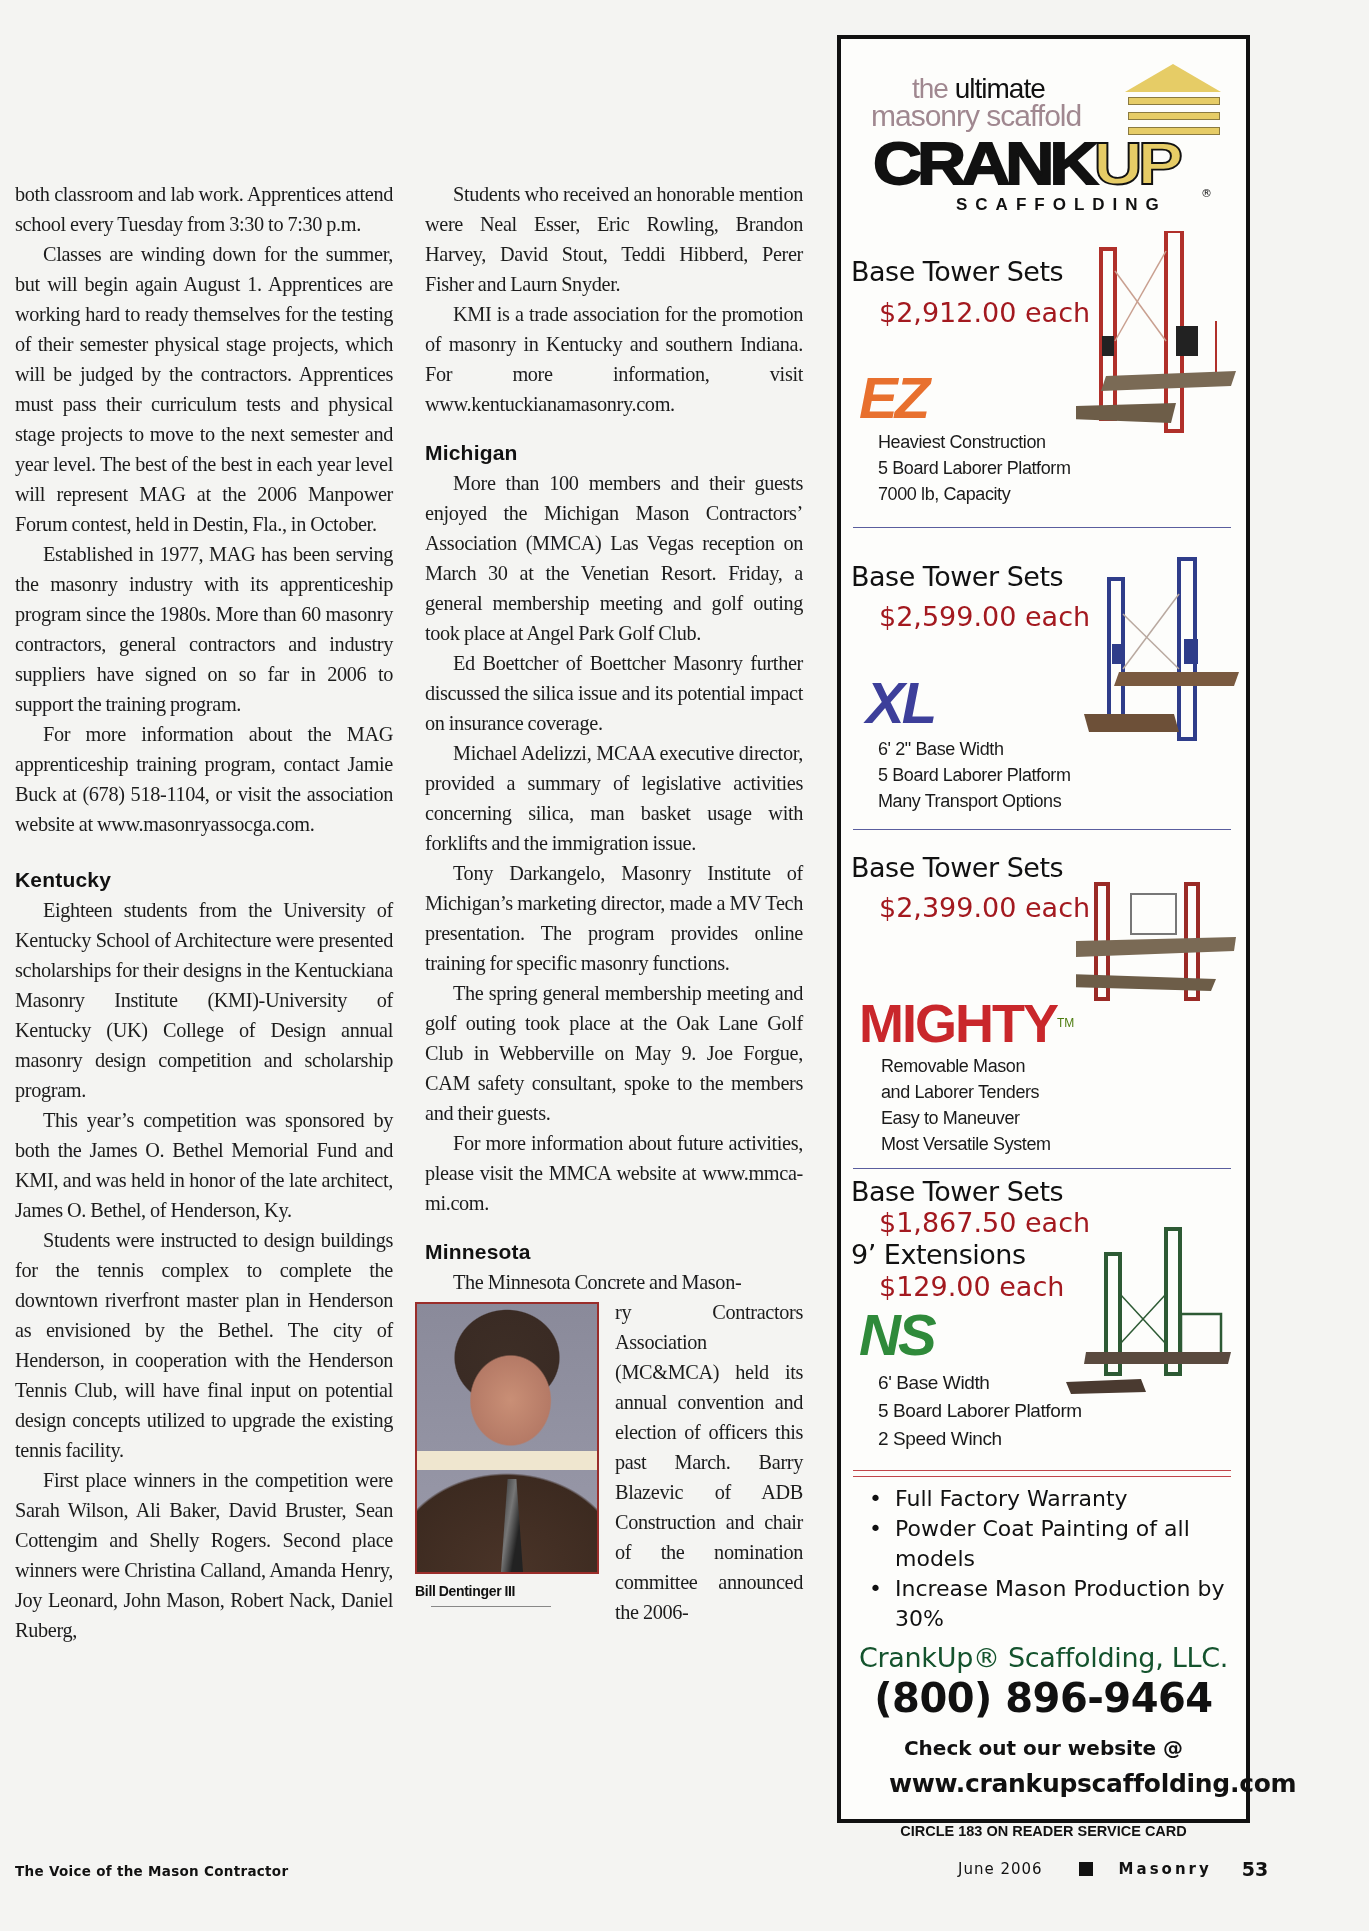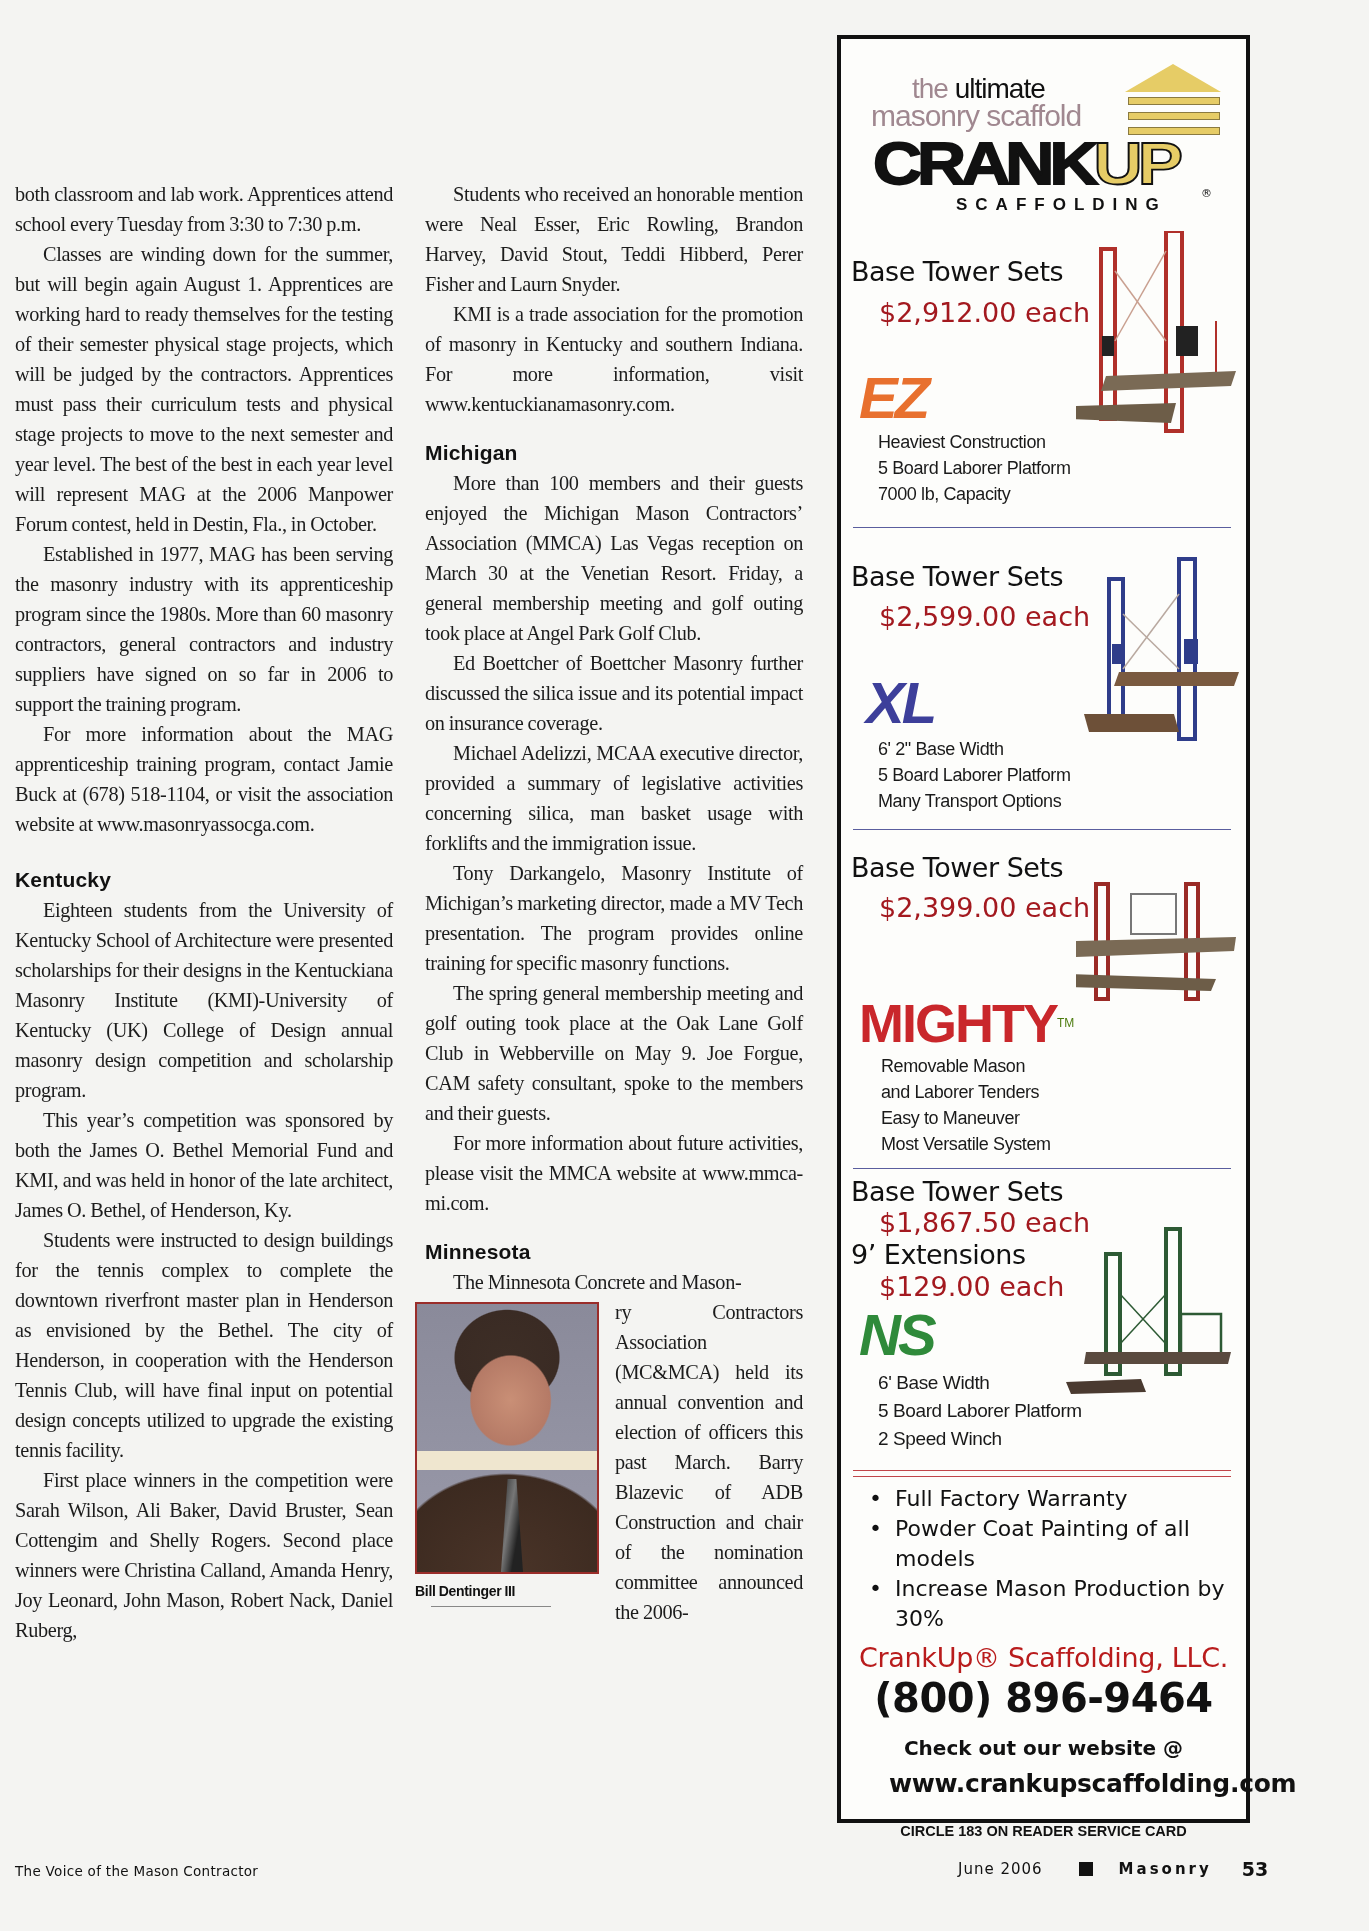--- a/index.html
+++ b/index.html
@@ -108,33 +108,33 @@
   }
   .sep { position:absolute; left:12px; width:378px; height:1px; }
   .tower { position:absolute; }
 
   .bullets {
     position:absolute; left:10px; top:1438px; width:380px;
     font-size:22px; line-height:30px; color:#111; margin:0; padding:0; list-style:none;
   }
   .bullets li { position:relative; padding-left:44px; }
   .bullets li::before { content:"•"; position:absolute; left:18px; }
-  .company { position:absolute; left:0; width:405px; text-align:center; top:1603px; font-size:27px; color:#b91c1c; letter-spacing:-0.3px; }
+  .company { position:absolute; left:0; width:405px; text-align:center; top:1603px; font-size:27px; color:#14532d; letter-spacing:-0.3px; }
   .phone { position:absolute; left:0; width:405px; text-align:center; top:1636px; font-size:40px; font-weight:bold; color:#111; letter-spacing:-0.5px; }
   .checkout { position:absolute; left:0; width:405px; text-align:center; top:1697px; font-size:20px; font-weight:bold; color:#111; }
   .website { position:absolute; left:16px; width:405px; text-align:left; top:1730px; font-size:25px; font-weight:bold; color:#111; letter-spacing:-0.3px;padding-left:32px; }
 
   .circle {
     position:absolute; left:837px; top:1823px; width:413px; text-align:center;
     font-family:"Liberation Sans",sans-serif; font-weight:bold; font-size:14.5px; color:#111;
   }
 
   .footer-left {
     position:absolute; left:15px; top:1863px;
-    font-family:"DejaVu Sans",sans-serif; font-weight:normal; font-size:13.5px; color:#111;
+    font-family:"DejaVu Sans",sans-serif; font-weight:bold; font-size:13.5px; color:#111;
     letter-spacing:0.3px;
   }
   .footer-right {
     position:absolute; left:958px; top:1858px; display:flex; align-items:center;
     font-family:"DejaVu Sans",sans-serif; color:#111;
   }
   .footer-date { font-size:15px; letter-spacing:1px; }
   .footer-square { width:14px; height:14px; background:#111; margin:0 26px 0 36px; }
   .footer-mag { font-size:15px; font-weight:bold; letter-spacing:3px; }
   .footer-page { font-size:19px; font-weight:bold; margin-left:30px; }

